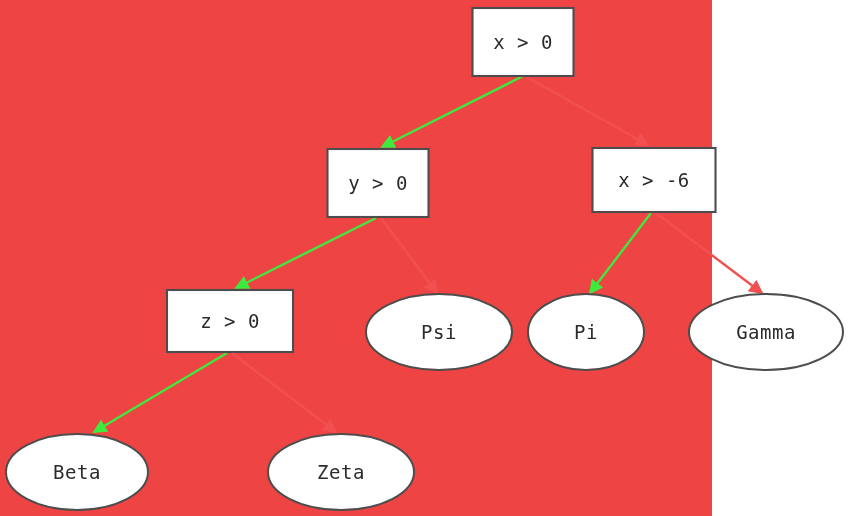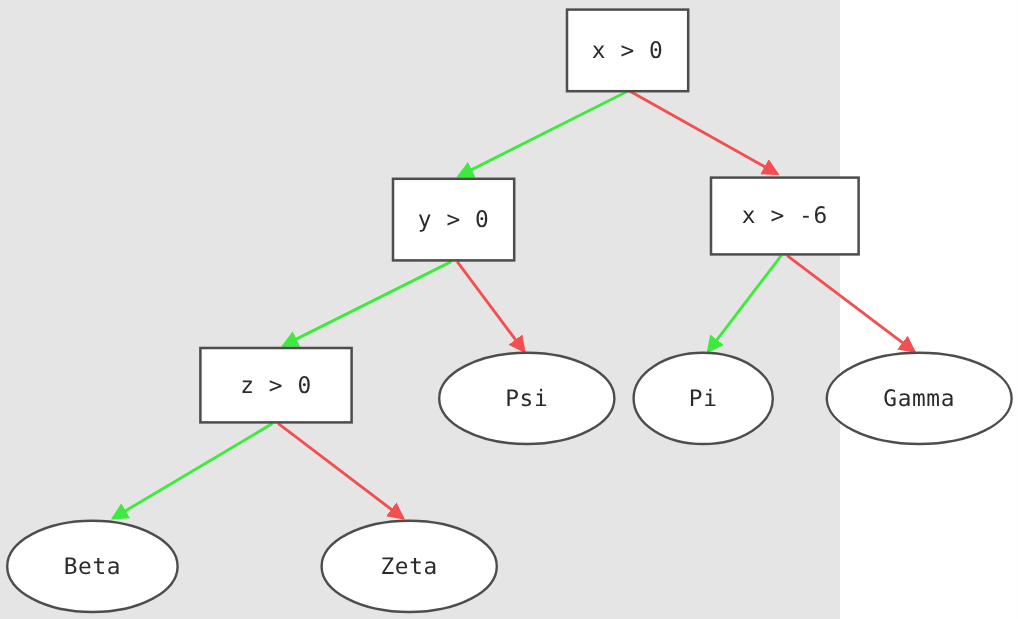--- a/index.html
+++ b/index.html
@@ -10,21 +10,22 @@
   body {
     width: 848px;
     height: 516px;
     overflow: hidden;
     font-family: "DejaVu Sans Mono", monospace;
   }
   #diagram-root {
     position: relative;
     width: 700px;
     height: 516px;
-    background: #e5e5e5;
+    background: #ef4444;
+    padding-left: 12px;
   }
   #tree-svg {
     position: absolute;
     top: 0;
     left: 0;
     width: 848px;
     height: 516px;
     display: block;
   }
   .node-shape {

